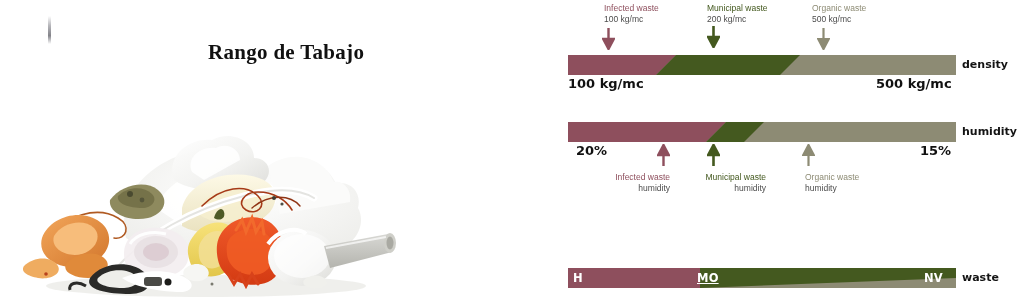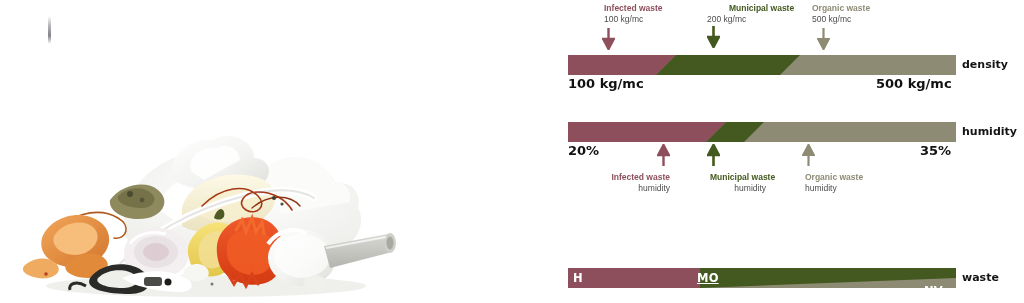--- a/index.html
+++ b/index.html
@@ -92,25 +92,25 @@
     color: #111111;
     white-space: nowrap;
   }
 
   .marker-label {
     position: absolute;
     font-size: 8.5px;
     line-height: 10.5px;
     white-space: nowrap;
   }
-  .marker-label .ml-title { font-weight: bold; display:block; }
+  .marker-label .ml-title { font-weight: normal; display:block; }
   .marker-label .ml-sub { display:block; color: #4d4d4d; font-weight: normal; }
 
   .c-infected  { color: #8e4f5d; }
-  .c-municipal { color: #44591f; margin-left: 22px; }
+  .c-municipal { color: #44591f; }
   .c-organic   { color: #8d8b74; }
 
   .arrow { position: absolute; width: 13px; height: 22px; }
   .arrow svg { display:block; width:100%; height:100%; }
 
   .models-tag {
     position: absolute;
     font-family: "DejaVu Sans", sans-serif;
     font-weight: bold;
     font-size: 11.5px;
@@ -119,20 +119,21 @@
     letter-spacing: 0.2px;
   }
 </style>
 </head>
 <body>
 
 <div id="left-panel">
 
   <div id="corner-mark"></div>
 
+  <div id="page-title">Rango de Tabajo</div>
 
   <div id="waste-photo">
     <svg viewBox="0 0 414 213" xmlns="http://www.w3.org/2000/svg">
       <defs>
         <radialGradient id="gWhite" cx="50%" cy="40%" r="70%">
           <stop offset="0%" stop-color="#ffffff"></stop>
           <stop offset="100%" stop-color="#ededea"></stop>
         </radialGradient>
         <linearGradient id="gCream" x1="0" y1="0" x2="0" y2="1">
           <stop offset="0%" stop-color="#fdf9e6"></stop>
@@ -286,22 +287,22 @@
   <div class="scale-row" id="row-humidity" style="top:118px; height:90px;">
 
     <div class="bar" style="top:4px;">
       <svg viewBox="0 0 388 20" preserveAspectRatio="none">
         <rect x="0" y="0" width="388" height="20" fill="#8d8b74"></rect>
         <polygon points="0,0 158,0 138,20 0,20" fill="#8e4f5d"></polygon>
         <polygon points="158,0 196,0 176,20 138,20" fill="#44591f"></polygon>
       </svg>
     </div>
 
-    <div class="endcap" style="left:8px; top:25px;">20%</div>
-    <div class="endcap" style="left:360px; top:25px;">35%</div>
+    <div class="endcap" style="left:16px; top:25px;">20%</div>
+    <div class="endcap" style="left:360px; top:25px;">15%</div>
 
     <div class="arrow" style="left:97px; top:26px;">
       <svg viewBox="0 0 13 22">
           <path d="M6.5 22 L6.5 10 M6.5 1 L1.2 11 L11.8 11 Z" stroke="#8e4f5d" stroke-width="2.4" fill="#8e4f5d"></path>
         </svg>
     </div>
     <div class="arrow" style="left:147px; top:26px;">
       <svg viewBox="0 0 13 22">
           <path d="M6.5 22 L6.5 10 M6.5 1 L1.2 11 L11.8 11 Z" stroke="#44591f" stroke-width="2.6" fill="#44591f"></path>
         </svg>
@@ -333,18 +334,18 @@
     <div class="bar" style="top:0;">
       <svg viewBox="0 0 388 20" preserveAspectRatio="none">
         <rect x="0" y="0" width="388" height="20" fill="#8d8b74"></rect>
         <polygon points="0,0 132,0 132,20 0,20" fill="#8e4f5d"></polygon>
         <polygon points="132,0 388,0 388,10 132,20" fill="#44591f"></polygon>
       </svg>
     </div>
 
     <div class="models-tag" style="left:13px; top:3px;">H</div>
     <div class="models-tag" style="left:137px; top:3px;text-decoration:underline;">MO</div>
-    <div class="models-tag" style="left:364px; top:16px;">NV</div>
+    <div class="models-tag" style="left:364px; top:3px;">NV</div>
 
     <div class="axis-name" style="left:402px; top:3px;">waste</div>
   </div>
 
 </div>
 
 </body></html>

